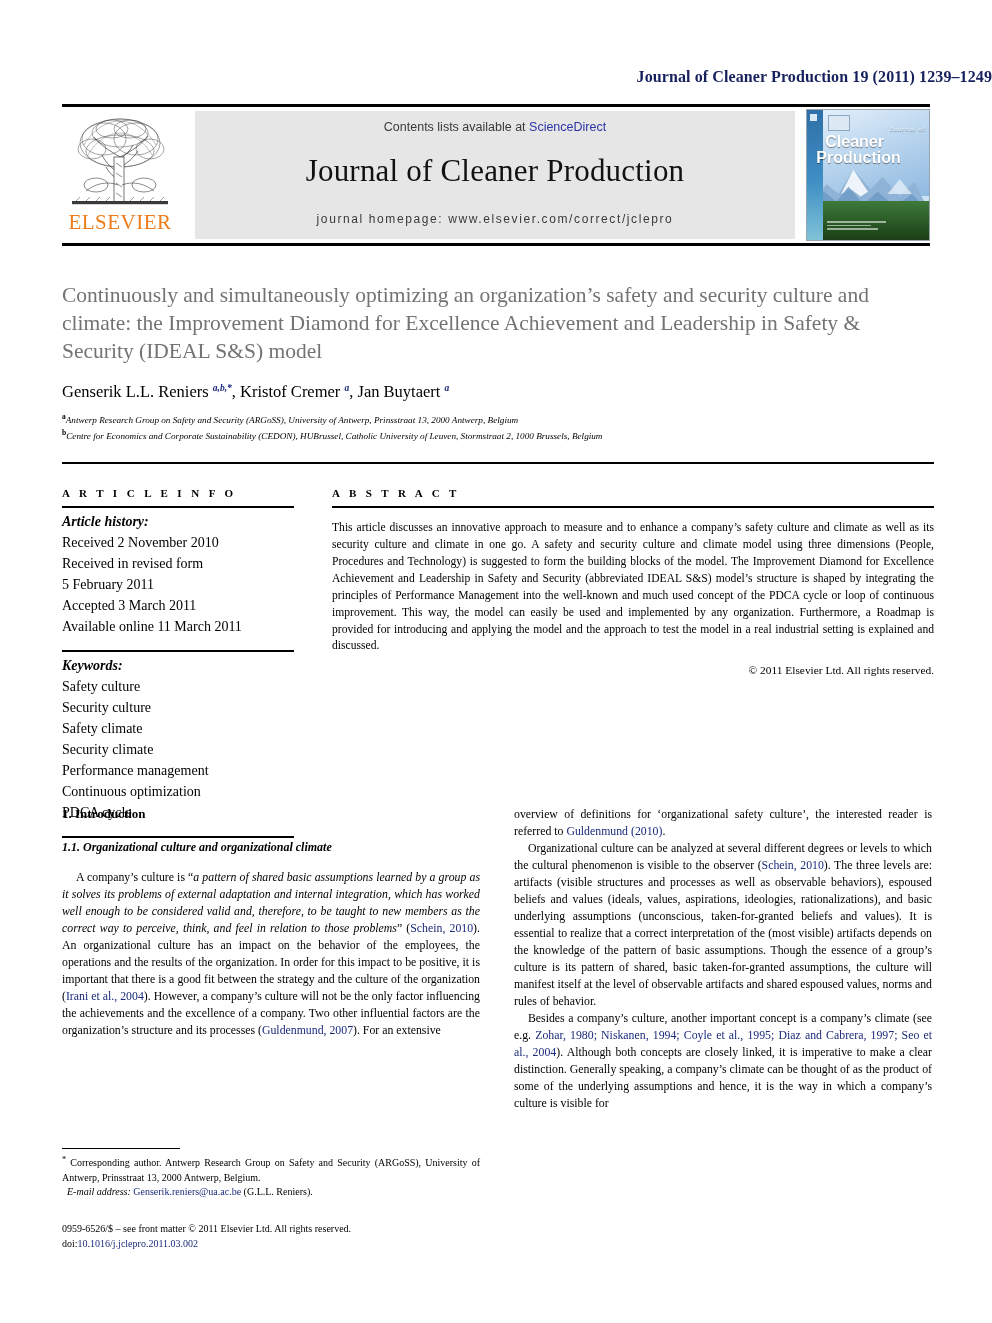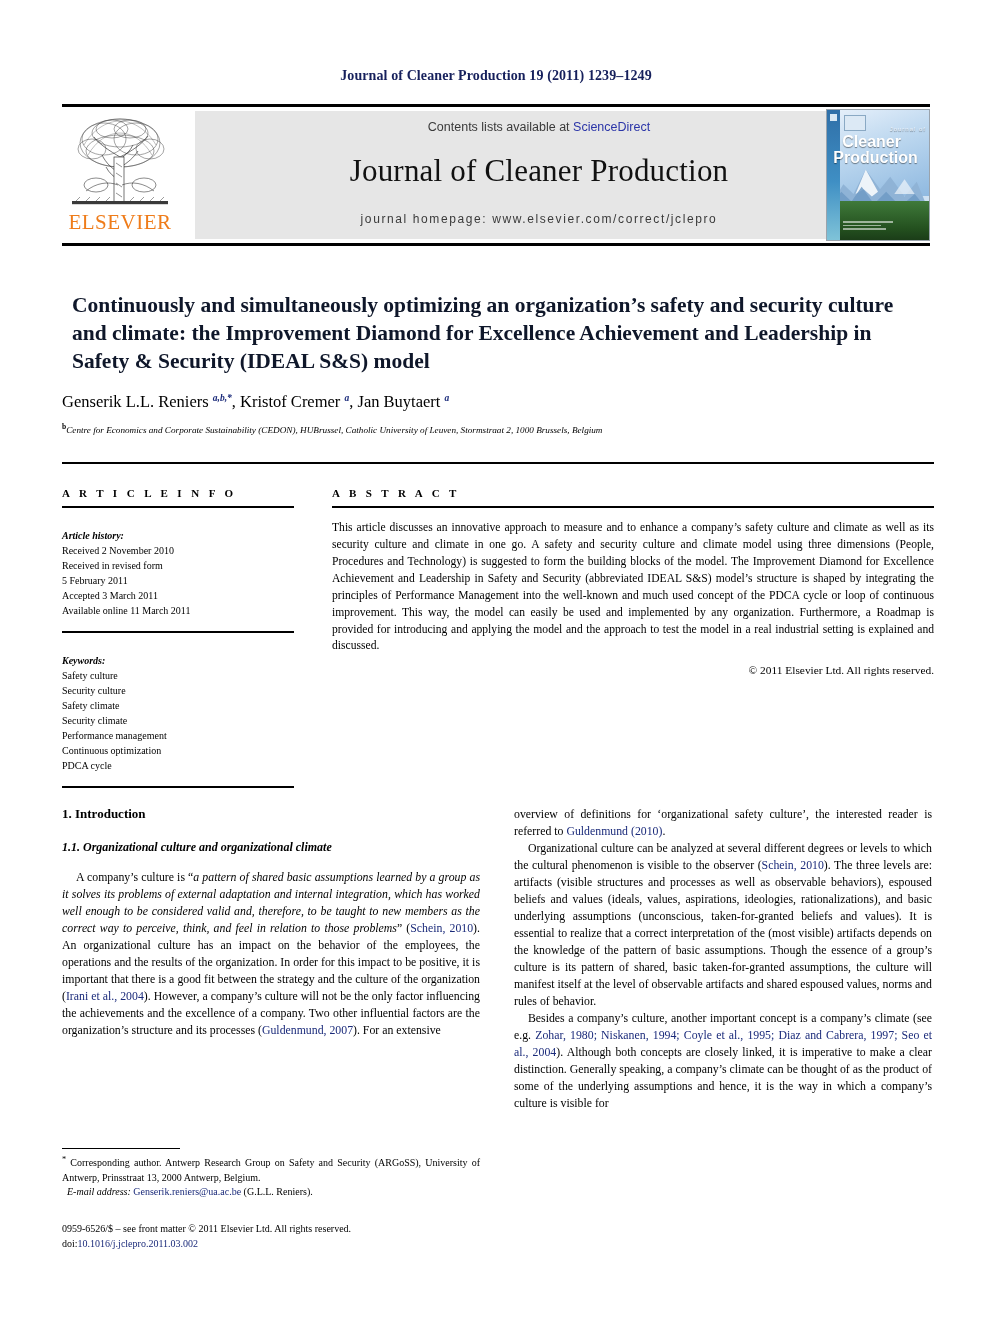--- a/index.html
+++ b/index.html
@@ -20,22 +20,22 @@
     overflow: hidden;
     box-sizing: border-box;
   }
 
   
   .running-head {
     position: absolute;
     top: 68px;
     left: 0;
     width: 992px;
-    text-align: center;
-    font-size: 14px;
+    text-align: right;
+    font-size: 16px;
     font-weight: bold;
     color: #16205c;
     letter-spacing: 0.1px;
   }
 
   
   .masthead {
     position: absolute;
     top: 104px;
     left: 62px;
@@ -72,21 +72,20 @@
 
   
   .contents-box {
     position: absolute;
     left: 133px;
     top: 4px;
     width: 600px;
     height: 128px;
     background: #e6e6e6;
     font-family: "Liberation Sans", sans-serif;
-    padding-left: 44px;
   }
   .contents-line {
     text-align: center;
     font-size: 12.5px;
     color: #3a3a3a;
     padding-top: 9px;
   }
   .sciencedirect-link { color: #2b35a8; }
   .journal-title-big {
     text-align: center;
@@ -103,21 +102,21 @@
     color: #3a3a3a;
     letter-spacing: 1.6px;
     margin-top: 23px;
   }
 
   
   .cover-thumb {
     position: absolute;
     right: 0px;
     top: 2px;
-    width: 104px;
+    width: 124px;
     height: 132px;
     border: 1px solid #9aa3ac;
     box-sizing: border-box;
     overflow: hidden;
     background: #cfe2f3;
   }
   .cover-sky {
     position: absolute; left: 0; top: 0; width: 100%; height: 66%;
     background: linear-gradient(160deg, #e8f1fb 0%, #bcd7ef 45%, #8fb9e0 100%);
   }
@@ -167,23 +166,23 @@
   .title-block {
     position: absolute;
     left: 62px;
     top: 282px;
     width: 872px;
   }
   .paper-title {
     font-family: "Liberation Serif", serif;
     font-size: 21.5px;
     line-height: 1.30;
-    color: #0f172a;
-    margin: 10px;
-    font-weight: bold;
+    color: #737373;
+    margin: 0;
+    font-weight: normal;
   }
   .authors {
     font-family: "Liberation Serif", serif;
     font-size: 16.5px;
     margin-top: 16px;
     color: #000;
   }
   .authors sup { font-size: 9.5px; color: #1a2a7a; font-weight: bold; font-style: italic; }
   .affils {
     margin-top: 9px;
@@ -221,23 +220,23 @@
     font-weight: bold;
     letter-spacing: 3.4px;
     color: #000;
   }
   .hr-thin {
     height: 2px;
     background: #000;
     margin-top: 7px;
   }
   .info-group {
-    font-size: 10px;
+    font-size: 14px;
     line-height: 1.50;
-    margin-top: 20px;
+    margin-top: 3px;
   }
   .info-group .lbl { font-style: italic; font-weight: bold; }
   .info-sep {
     height: 2px;
     background: #000;
     margin-top: 13px;
   }
   .info-bot {
     height: 2px;
     background: #000;
@@ -404,20 +403,21 @@
           </div>
       </div>
 
     </div>
   </div>
 
   <div class="title-block">
     <h1 class="paper-title">Continuously and simultaneously optimizing an organization’s safety and security culture and climate: the Improvement Diamond for Excellence Achievement and Leadership in Safety &amp; Security (IDEAL S&amp;S) model</h1>
     <div class="authors">Genserik L.L. Reniers <sup>a,b,</sup><sup>*</sup>, Kristof Cremer <sup>a</sup>, Jan Buytaert <sup>a</sup></div>
     <div class="affils">
+      <div><sup>a</sup><span>Antwerp Research Group on Safety and Security (ARGoSS), University of Antwerp, Prinsstraat 13, 2000 Antwerp, Belgium</span></div>
       <div><sup>b</sup><span>Centre for Economics and Corporate Sustainability (CEDON), HUBrussel, Catholic University of Leuven, Stormstraat 2, 1000 Brussels, Belgium</span></div>
     </div>
   </div>
 
   <div class="rule-top"></div>
 
   <div class="info-col">
     <div class="sec-head">A R T I C L E  I N F O</div>
     <div class="hr-thin"></div>
     <div class="info-group">

